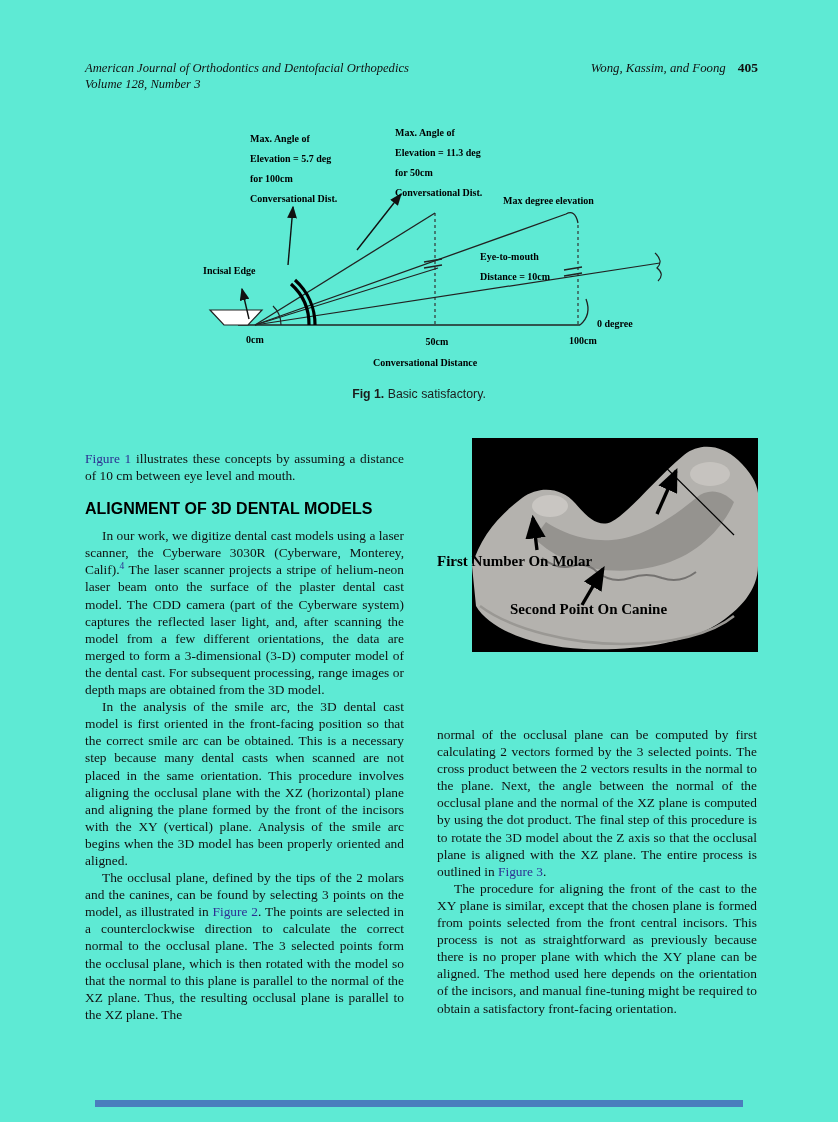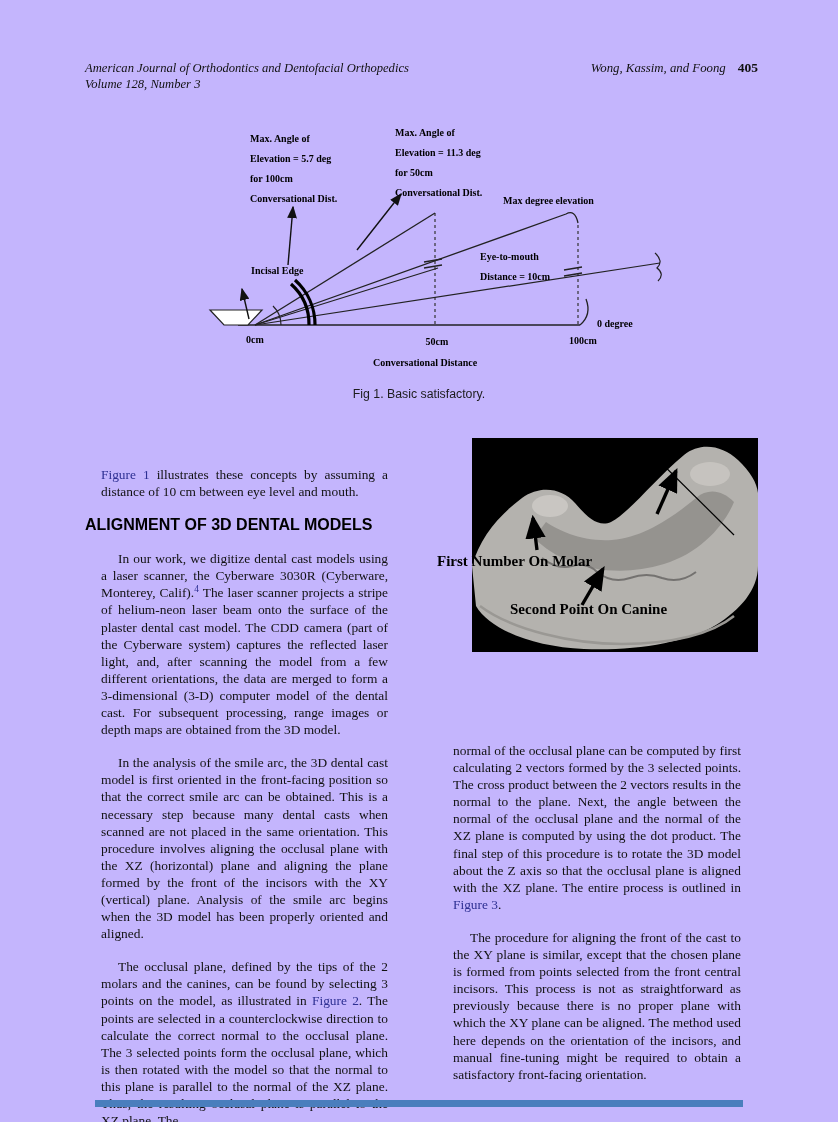--- a/index.html
+++ b/index.html
@@ -1,33 +1,33 @@
 <!DOCTYPE html>
 <html><head>
 <meta charset="utf-8">
 <style>
   html,body{margin:0;padding:0;background:#e9e9e9;}
-  .page{position:relative;width:838px;height:1122px;background:#c4b5fd;overflow:hidden;
+  .page{position:relative;width:838px;height:1122px;background:#5eead4;overflow:hidden;
         font-family:"Liberation Serif", serif;color:#111;}
   
   .hdr-left{position:absolute;left:85px;top:60px;font-style:italic;font-size:12.6px;line-height:16px;}
   .hdr-right{position:absolute;right:80px;top:60px;font-style:italic;font-size:12.8px;white-space:nowrap;}
   .pageno{font-style:normal;font-weight:bold;font-size:13.5px;margin-left:12px;}
   
   .fig1{position:absolute;left:170px;top:113px;width:510px;height:272px;}
   .fig1 svg{position:absolute;left:0;top:0;}
   .fl{position:absolute;font-weight:bold;font-size:10px;line-height:20px;white-space:pre-line;color:#000;}
   .fl.ctr{text-align:center;}
   .fig1-caption{position:absolute;left:0;top:387px;width:838px;text-align:center;
         font-family:"Liberation Sans", sans-serif;font-size:12.3px;color:#1c1c1c;}
-  .capb{font-weight:normal;}
+  .capb{font-weight:bold;}
   
   .colL{position:absolute;left:85px;top:450px;width:319px;}
   .colR-text{position:absolute;left:437px;top:726px;width:320px;}
-  p.body{margin:16px;text-align:justify;font-size:13.4px;line-height:17.1px;}
+  p.body{margin:0;text-align:justify;font-size:13.4px;line-height:17.1px;}
   p.ind{text-indent:17px;}
   .sect{font-family:"Liberation Sans", sans-serif;font-weight:bold;font-size:16px;
         margin:16px 0 9px 0;color:#000;}
   .link{color:#2d2f92;}
   sup.link{font-size:9.5px;line-height:0;vertical-align:super;}
   
   .fig2{position:absolute;left:472px;top:438px;width:286px;height:214px;}
   .fig2 svg{position:absolute;left:0;top:0;}
   .fig2-label{position:absolute;font-weight:bold;font-size:15px;line-height:16.5px;color:#000;
         white-space:pre-line;}
@@ -87,21 +87,21 @@
     </svg>
     <div class="fl" style="left:80px;top:16px;">Max. Angle of
 Elevation = 5.7 deg
 for 100cm
 Conversational Dist.</div>
     <div class="fl" style="left:225px;top:10px;">Max. Angle of
 Elevation = 11.3 deg
 for 50cm
 Conversational Dist.</div>
     <div class="fl" style="left:333px;top:78px;">Max degree elevation</div>
-    <div class="fl" style="left:33px;top:148px;margin-left:48px;">Incisal Edge</div>
+    <div class="fl" style="left:33px;top:148px;">Incisal Edge</div>
     <div class="fl" style="left:310px;top:134px;">Eye-to-mouth
 Distance = 10cm</div>
     <div class="fl" style="left:427px;top:201px;">0 degree</div>
     <div class="fl ctr" style="left:60px;top:217px;width:50px;">0cm</div>
     <div class="fl ctr" style="left:242px;top:219px;width:50px;">50cm</div>
     <div class="fl ctr" style="left:385px;top:218px;width:56px;">100cm</div>
     <div class="fl ctr" style="left:130px;top:240px;width:250px;">Conversational Distance</div>
   </div>
 
   <div class="fig1-caption">

